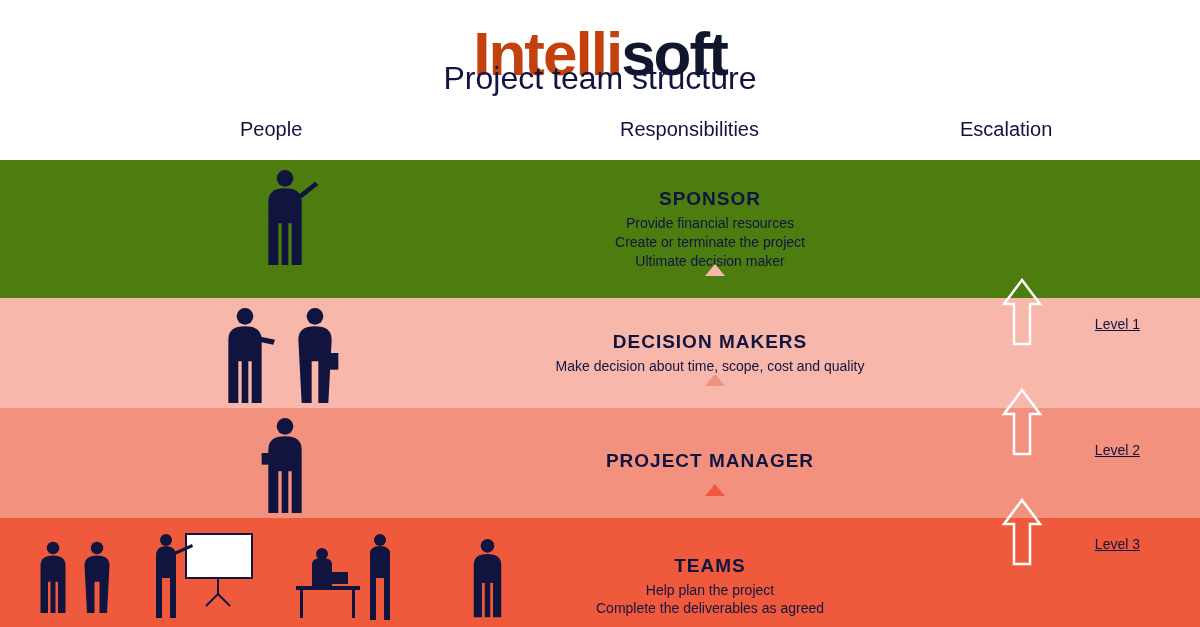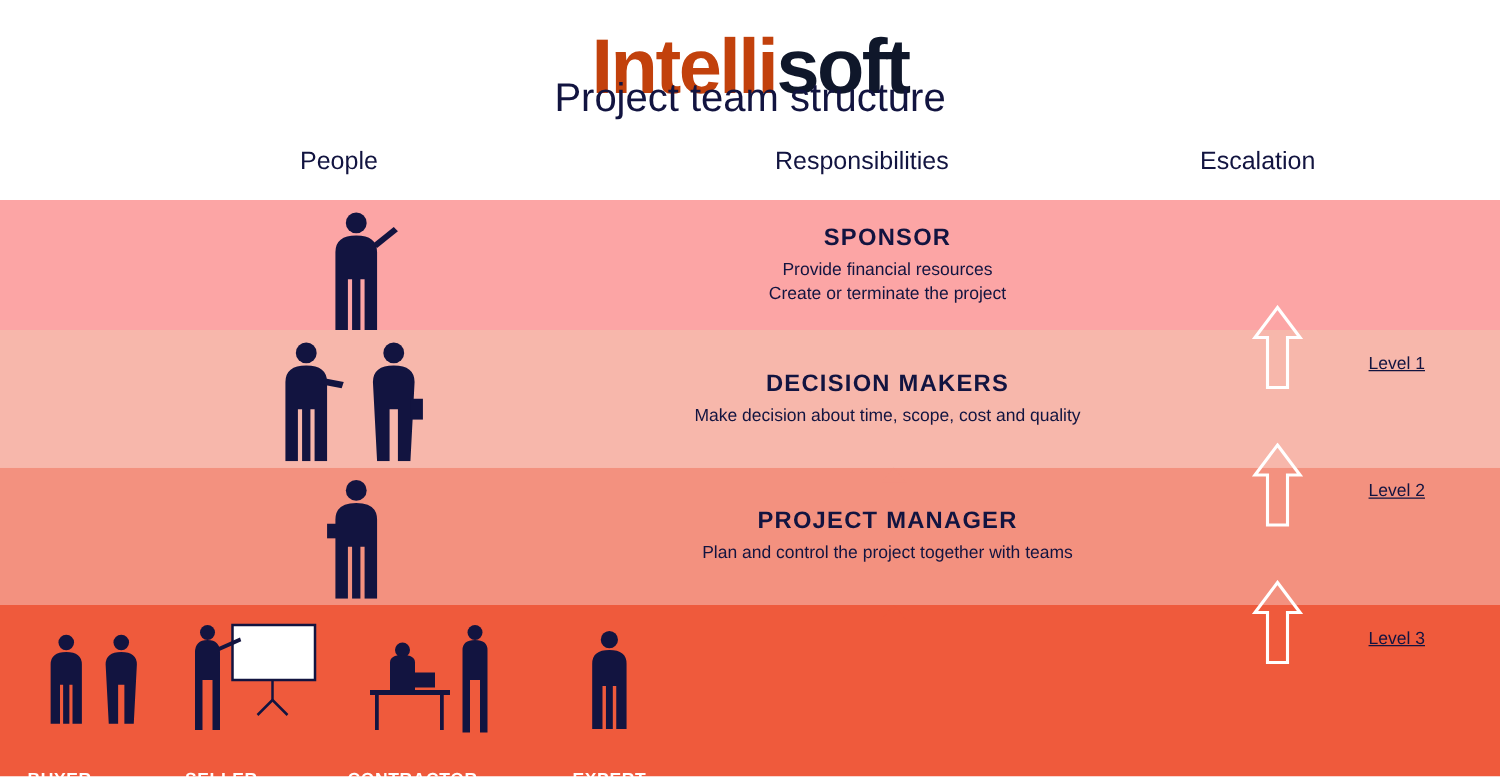--- a/index.html
+++ b/index.html
@@ -8,21 +8,21 @@
 .wm1{color:#c2410c}
 .wm2{color:#0f172a}
 .title{position:absolute;top:60px;left:50%;transform:translateX(-50%);font-size:32px;font-weight:400;color:#121440;z-index:2}
 .colheads{position:absolute;top:118px;left:0;width:1200px;z-index:2}
 .ch{position:absolute;font-size:20px;color:#121440;font-weight:400}
 .ch-people{left:240px}
 .ch-resp{left:620px}
 .ch-esc{left:960px}
 .rows{position:absolute;top:160px;left:0;width:1200px}
 .row{width:1200px;position:relative}
-.r1{height:104px;background:#fca5a5}
+.r1{height:138px;background:#4d7c0f}
 .r2{height:110px;background:#f7b7ab}
 .r3{height:110px;background:#f3917f}
 .r4{height:137px;background:#ef5a3c}
 .people{position:absolute;left:0;top:0;height:100%}
 .sil{fill:#121440}
 .resp{position:absolute;left:530px;width:360px;top:50%;transform:translateY(-50%);text-align:center;color:#121440}
 .resp h3{font-size:19px;font-weight:800;letter-spacing:1px;margin-bottom:4px}
 .resp p{font-size:14px;line-height:1.35}
 .carrow{position:absolute;left:705px;width:20px;height:12px;z-index:3}
 .esc{position:absolute;right:60px;width:180px}
@@ -50,20 +50,21 @@
     <svg class="sil" width="80" height="100" style="position:absolute;left:245px;top:5px" viewBox="0 0 40 60">
       <circle cx="20" cy="8" r="5"></circle>
           <path d="M10 60 L10 22 Q10 14 20 14 Q30 14 30 22 L30 60 L24 60 L24 35 L22 35 L22 60 L18 60 L18 35 L16 35 L16 60 Z"></path>
           <path d="M30 20 L40 12 L38 10 L28 18 Z"></path>
     </svg>
   </div>
   <div class="resp">
     <h3>SPONSOR</h3>
     <p>Provide financial resources</p>
     <p>Create or terminate the project</p>
+    <p>Ultimate decision maker</p>
   </div>
 </div>
 
 <svg class="carrow" style="top:104px" viewBox="0 0 20 12">
       <path d="M0 12 L10 0 L20 12 Z" fill="#f7b7ab"></path>
     </svg>
 
 <div class="row r2">
   <div class="people">
     <svg class="sil" width="70" height="100" style="position:absolute;left:210px;top:5px" viewBox="0 0 40 60">
@@ -96,27 +97,26 @@
 <div class="row r3">
   <div class="people">
     <svg class="sil" width="80" height="100" style="position:absolute;left:245px;top:5px" viewBox="0 0 40 60">
           <circle cx="20" cy="8" r="5"></circle>
           <path d="M10 60 L10 22 Q10 14 20 14 Q30 14 30 22 L30 60 L24 60 L24 35 L22 35 L22 60 L18 60 L18 35 L16 35 L16 60 Z"></path>
           <rect x="6" y="24" width="5" height="7" fill="#121440"></rect>
         </svg>
   </div>
   <div class="resp">
     <h3>PROJECT MANAGER</h3>
-    <p>Plan and control the project together with teams</p>
   </div>
   <div class="esc" style="top:-30px">
     <svg class="arrow-up" width="44" height="70" style="left:40px;top:10px" viewBox="0 0 44 70">
           <path d="M22 2 L40 26 L30 26 L30 66 L14 66 L14 26 L4 26 Z" fill="none" stroke="#fff" stroke-width="2.5"></path>
         </svg>
-    <div class="esc-lbl" style="top:40px">Level 2</div>
+    <div class="esc-lbl" style="top:64px">Level 2</div>
   </div>
 </div>
 
 <svg class="carrow" style="top:324px" viewBox="0 0 20 12">
       <path d="M0 12 L10 0 L20 12 Z" fill="#ef5a3c"></path>
     </svg>
 
 <div class="row r4">
   <div class="people" style="width:560px">
 
@@ -155,20 +155,25 @@
           <path d="M10 60 L10 22 Q10 14 20 14 Q30 14 30 22 L30 60 L24 60 L24 35 L22 35 L22 60 L18 60 L18 35 L16 35 L16 60 Z"></path>
         </svg>
 
     <div class="teamlabels">
       <span class="tl" style="left:22px">BUYER TEAM</span>
       <span class="tl" style="left:148px">SELLER TEAM</span>
       <span class="tl" style="left:278px">CONTRACTOR TEAM</span>
       <span class="tl" style="left:458px">EXPERT</span>
     </div>
   </div>
+  <div class="resp">
+    <h3>TEAMS</h3>
+    <p>Help plan the project</p>
+    <p>Complete the deliverables as agreed</p>
+  </div>
   <div class="esc" style="top:-30px">
     <svg class="arrow-up" width="44" height="70" style="left:40px;top:10px" viewBox="0 0 44 70">
           <path d="M22 2 L40 26 L30 26 L30 66 L14 66 L14 26 L4 26 Z" fill="none" stroke="#fff" stroke-width="2.5"></path>
         </svg>
     <div class="esc-lbl" style="top:48px">Level 3</div>
   </div>
 </div>
 
 </div>
 

